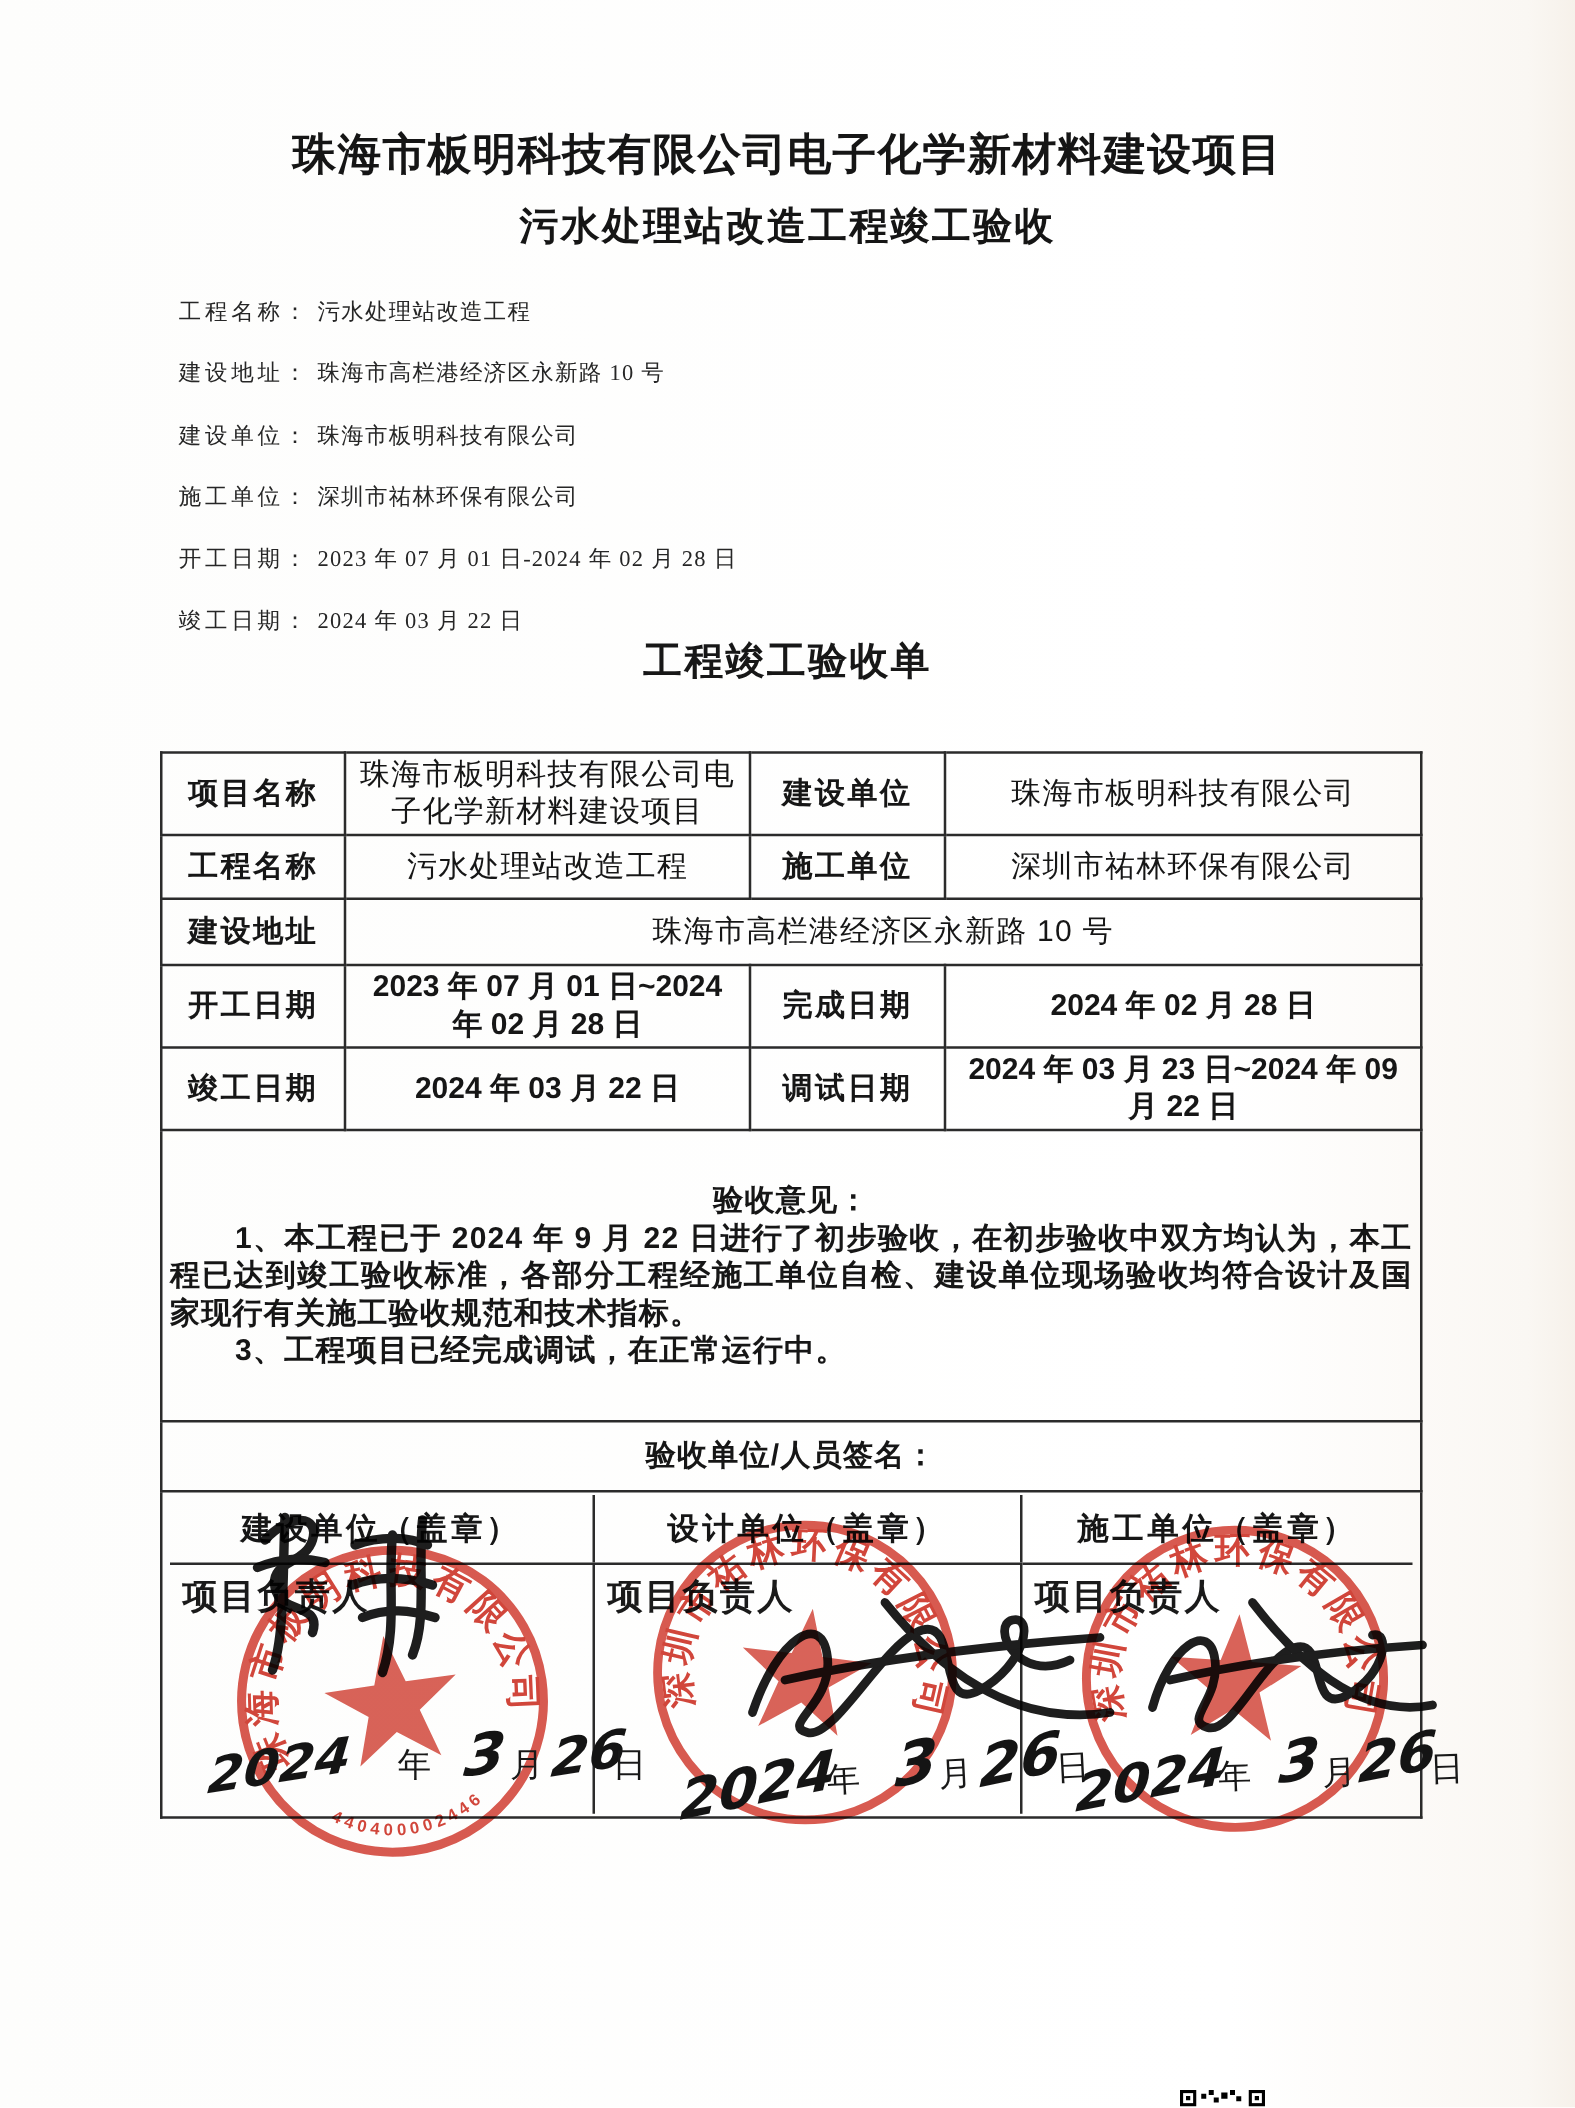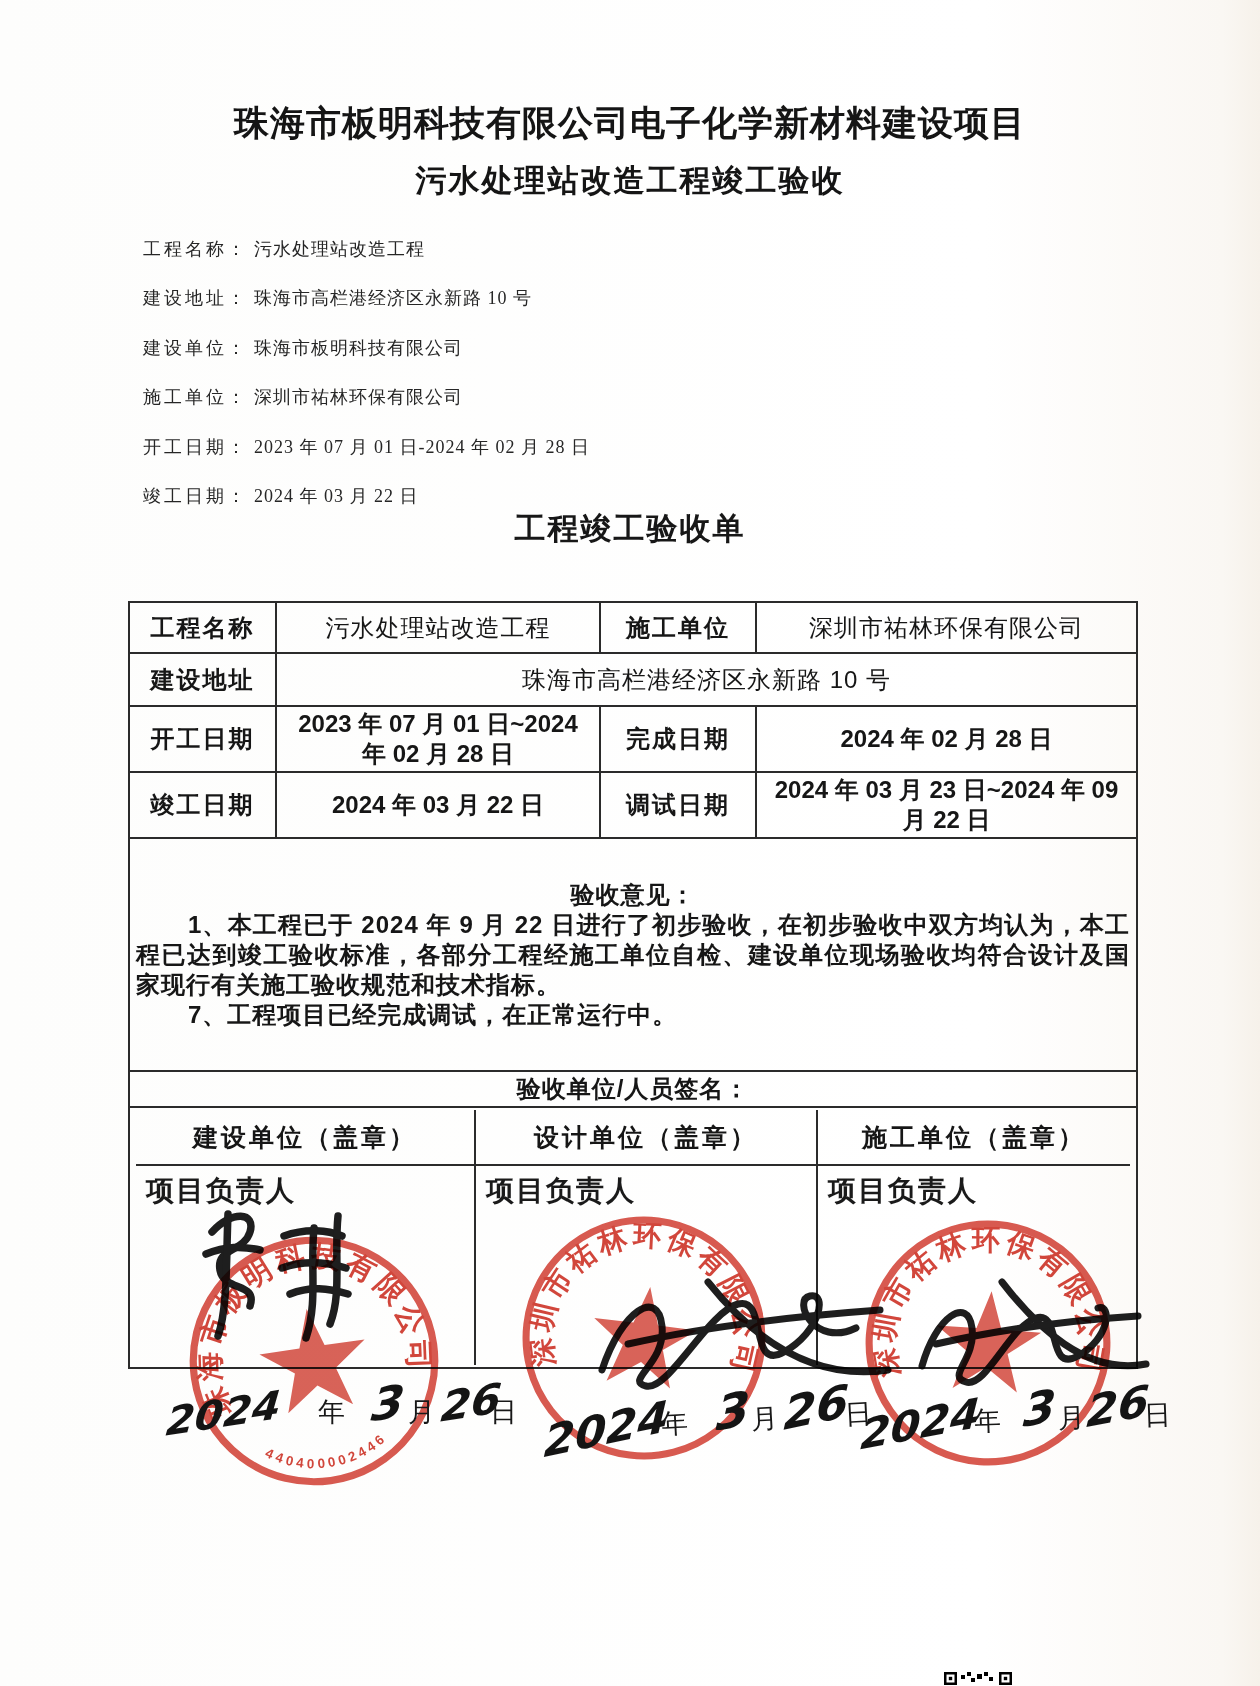--- a/index.html
+++ b/index.html
@@ -49,21 +49,21 @@
   tr.r2 td { height:51px; }
   tr.r3 td { height:53px; }
   tr.r4 td { height:65px; }
   tr.r5 td { height:65px; }
   td.opinion {
     height:233px; text-align:left; vertical-align:top; padding:6px 16px 0 14px;
     font-weight:600; font-size:24px; line-height:48px; letter-spacing:1px;
   }
   td.opinion p { text-indent:52px; text-align:justify; }
   td.sign-label {
-    height:36px; text-align:left; padding-left:14px;
+    height:56px; text-align:left; padding-left:14px;
     font-weight:600; letter-spacing:1px; border-top-width:3px;
   }
   td.wrap3 { padding:0; height:auto; }
   table.inner { width:100%; border-collapse:collapse; table-layout:fixed; }
   table.inner td {
     border:0; border-left:2px solid #2b2b2b; text-align:center;
     font-family:"Liberation Sans", sans-serif; color:#161616;
   }
   table.inner td:first-child { border-left:0; }
   table.inner tr.hdr td {
@@ -127,20 +127,26 @@
   <div class="section-title">工程竣工验收单</div>
 
   <table class="main">
     <colgroup>
         <col style="width:147px">
         <col style="width:324px">
         <col style="width:156px">
         <col style="width:381px">
       </colgroup>
     <tbody>
+        <tr class="r1">
+      <td class="lab">项目名称</td>
+      <td class="val">珠海市板明科技有限公司电子化学新材料建设项目</td>
+      <td class="lab">建设单位</td>
+      <td class="val">珠海市板明科技有限公司</td>
+    </tr>
     <tr class="r2">
       <td class="lab">工程名称</td>
       <td class="val">污水处理站改造工程</td>
       <td class="lab">施工单位</td>
       <td class="val">深圳市祐林环保有限公司</td>
     </tr>
     <tr class="r3">
       <td class="lab">建设地址</td>
       <td class="val" colspan="3">珠海市高栏港经济区永新路 10 号</td>
     </tr>
@@ -153,21 +159,21 @@
     <tr class="r5">
       <td class="lab">竣工日期</td>
       <td class="date">2024 年 03 月 22 日</td>
       <td class="lab">调试日期</td>
       <td class="date">2024 年 03 月 23 日~2024 年 09 月 22 日</td>
     </tr>
     <tr>
       <td class="opinion" colspan="4">
         <div>验收意见：</div>
         <p>1、本工程已于 2024 年 9 月 22 日进行了初步验收，在初步验收中双方均认为，本工程已达到竣工验收标准，各部分工程经施工单位自检、建设单位现场验收均符合设计及国家现行有关施工验收规范和技术指标。</p>
-        <p>7、工程项目已经完成调试，在正常运行中。</p>
+        <p>3、工程项目已经完成调试，在正常运行中。</p>
       </td>
     </tr>
     <tr>
       <td class="sign-label" colspan="4">验收单位/人员签名：</td>
     </tr>
     <tr>
       <td class="wrap3" colspan="4">
         <table class="inner">
           <colgroup>
                 <col style="width:34.1%">

